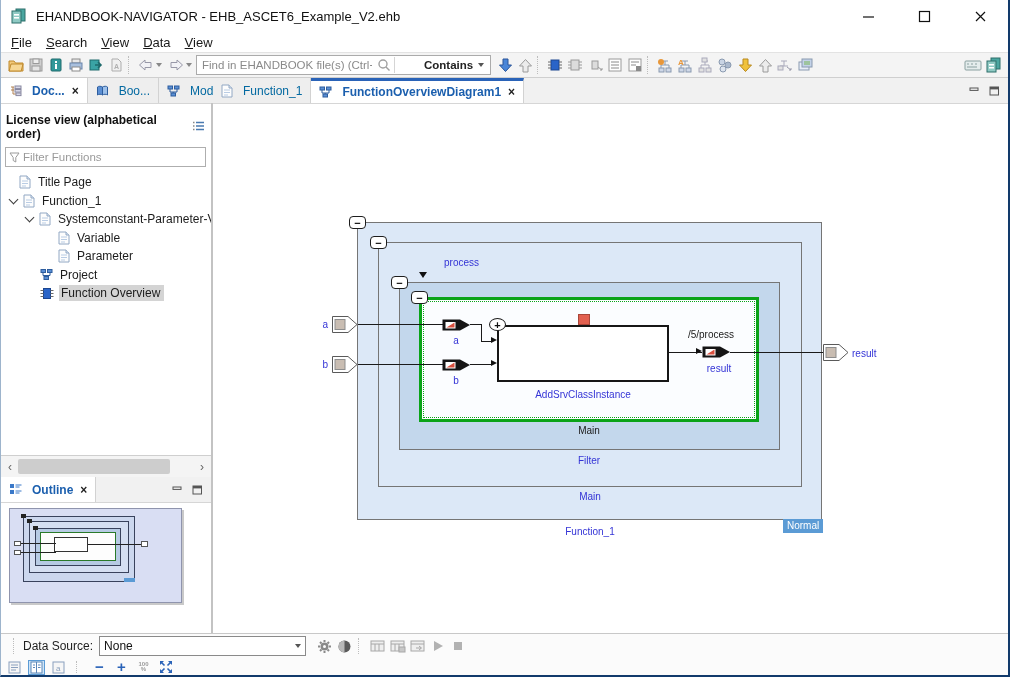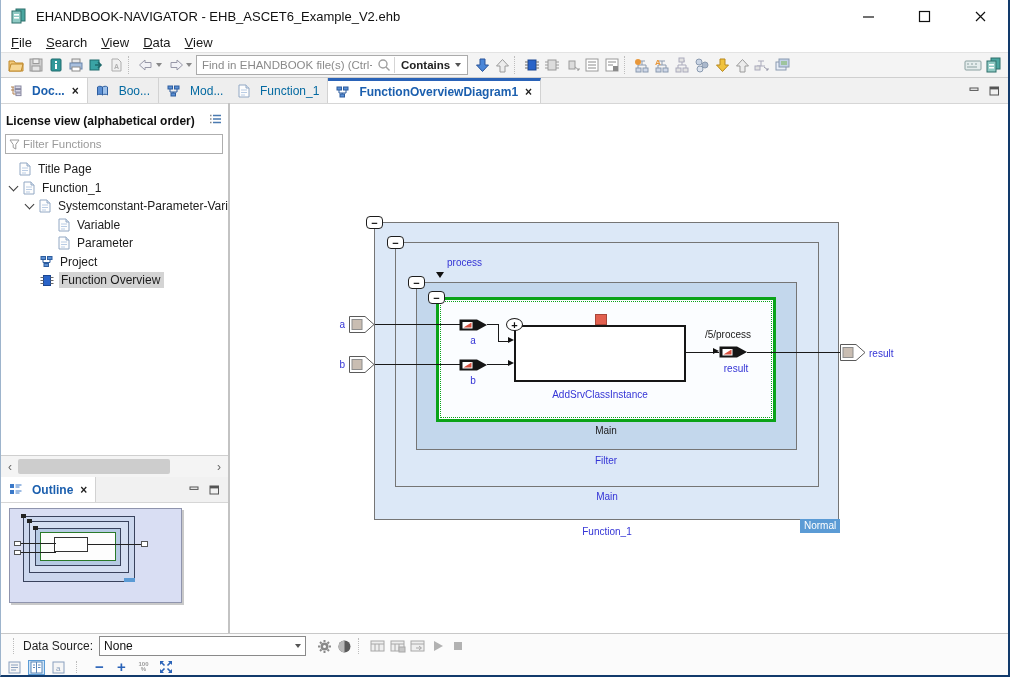--- a/index.html
+++ b/index.html
@@ -21,27 +21,27 @@
   
   .toolbar { height:26px; background:#f4f4f4; border-top:1px solid #e3e3e3; border-bottom:1px solid #cfcfcf;
              display:flex; align-items:center; padding:0 5px; }
   .tbtn { width:20px; height:20px; display:flex; align-items:center; justify-content:center; border-radius:2px; }
   .tsep { width:5px; height:18px; border-left:1px dotted #bdbdbd; margin:0 3px 0 2px; }
   .search-group { display:flex; align-items:center; height:20px; background:#fff; border:1px solid #ababab; margin:0 4px; }
   .search-input { width:180px; height:16px; border:none; outline:none; font-size:11.5px; color:#444; padding:0 5px;
                   font-family:"Liberation Sans",sans-serif; }
   .search-input::placeholder { color:#8a8a8a; }
   .sg-sep { width:1px; height:16px; background:#d5d5d5; margin:0 3px; }
-  .contains { display:flex; align-items:center; gap:5px; font-size:11.5px; color:#222; padding:0 6px 0 3px; }
+  .contains { display:flex; align-items:center; gap:5px; font-size:11.5px; color:#222; padding:0 6px 0 3px;margin-left:23px; }
   .caret-down { width:0; height:0; border-left:3.5px solid transparent; border-right:3.5px solid transparent; border-top:4px solid #555; }
   .tb-right { margin-left:auto; display:flex; align-items:center; }
 
   
   .main { height:555px; display:flex; }
-  .sidebar { width:229px; border-right:2px solid #c3c3c3; display:flex; flex-direction:column; background:#fff; }
+  .sidebar { width:212px; border-right:2px solid #c3c3c3; display:flex; flex-direction:column; background:#fff; }
   .editor { flex:1; display:flex; flex-direction:column; background:#fff; min-width:0; }
 
   .tabrow { height:26px; background:#f1f1f1; border-bottom:1px solid #d6d6d6; display:flex; align-items:stretch; }
   .tab { display:flex; align-items:center; gap:5px; padding:0 8px; font-size:12px; color:#0369a1;
          border-right:1px solid #d2d2d2; background:#eeeeee; white-space:nowrap; }
   .tab.active { background:#fff; color:#1b5fae; font-weight:bold; }
   .tab.blue-top { border-top:3px solid #2a63b8; }
   .tab .closex { font-size:12px; font-weight:bold; color:#222; margin-left:2px; }
   .pane-btns { margin-left:auto; display:flex; align-items:center; gap:7px; padding-right:7px; }
   .pane-btn { width:13px; height:11px; display:flex; align-items:center; justify-content:center; }
@@ -573,21 +573,21 @@
       <div class="dbox" style="left:186px; top:178px; width:381px; height:168px; background:#c3d7ec;"></div>
       <div class="dbox" style="left:206px; top:193px; width:340px; height:125px; background:#fbfdff; border:3px solid #0aa318;">
         <div class="green-inner"></div>
       </div>
 
       <div class="collapse" style="left:136px; top:112px;">−</div>
       <div class="collapse" style="left:157px; top:132px;">−</div>
       <div class="collapse" style="left:178px; top:172px;">−</div>
       <div class="collapse" style="left:198px; top:187px;">−</div>
 
-      <div class="dlab" style="left:217px; top:153px;">process</div>
+      <div class="dlab" style="left:231px; top:153px;">process</div>
       <div class="tri-d" style="left:206px; top:168px;"></div>
 
       <div class="dlab" style="left:103px; top:215px; width:12px; text-align:right;">a</div>
       <div class="dnode" style="left:119px; top:212px;">
         <svg width="26" height="17">
             <polygon points="0.5,0.5 16,0.5 25,8.5 16,16.5 0.5,16.5" fill="#fff" stroke="#5a5a5a"></polygon>
             <rect x="3" y="3.5" width="10" height="10" fill="#c9bdb2" stroke="#8d8d8d"></rect>
           </svg>
       </div>
       <div class="dlab" style="left:103px; top:255px; width:12px; text-align:right;">b</div>

